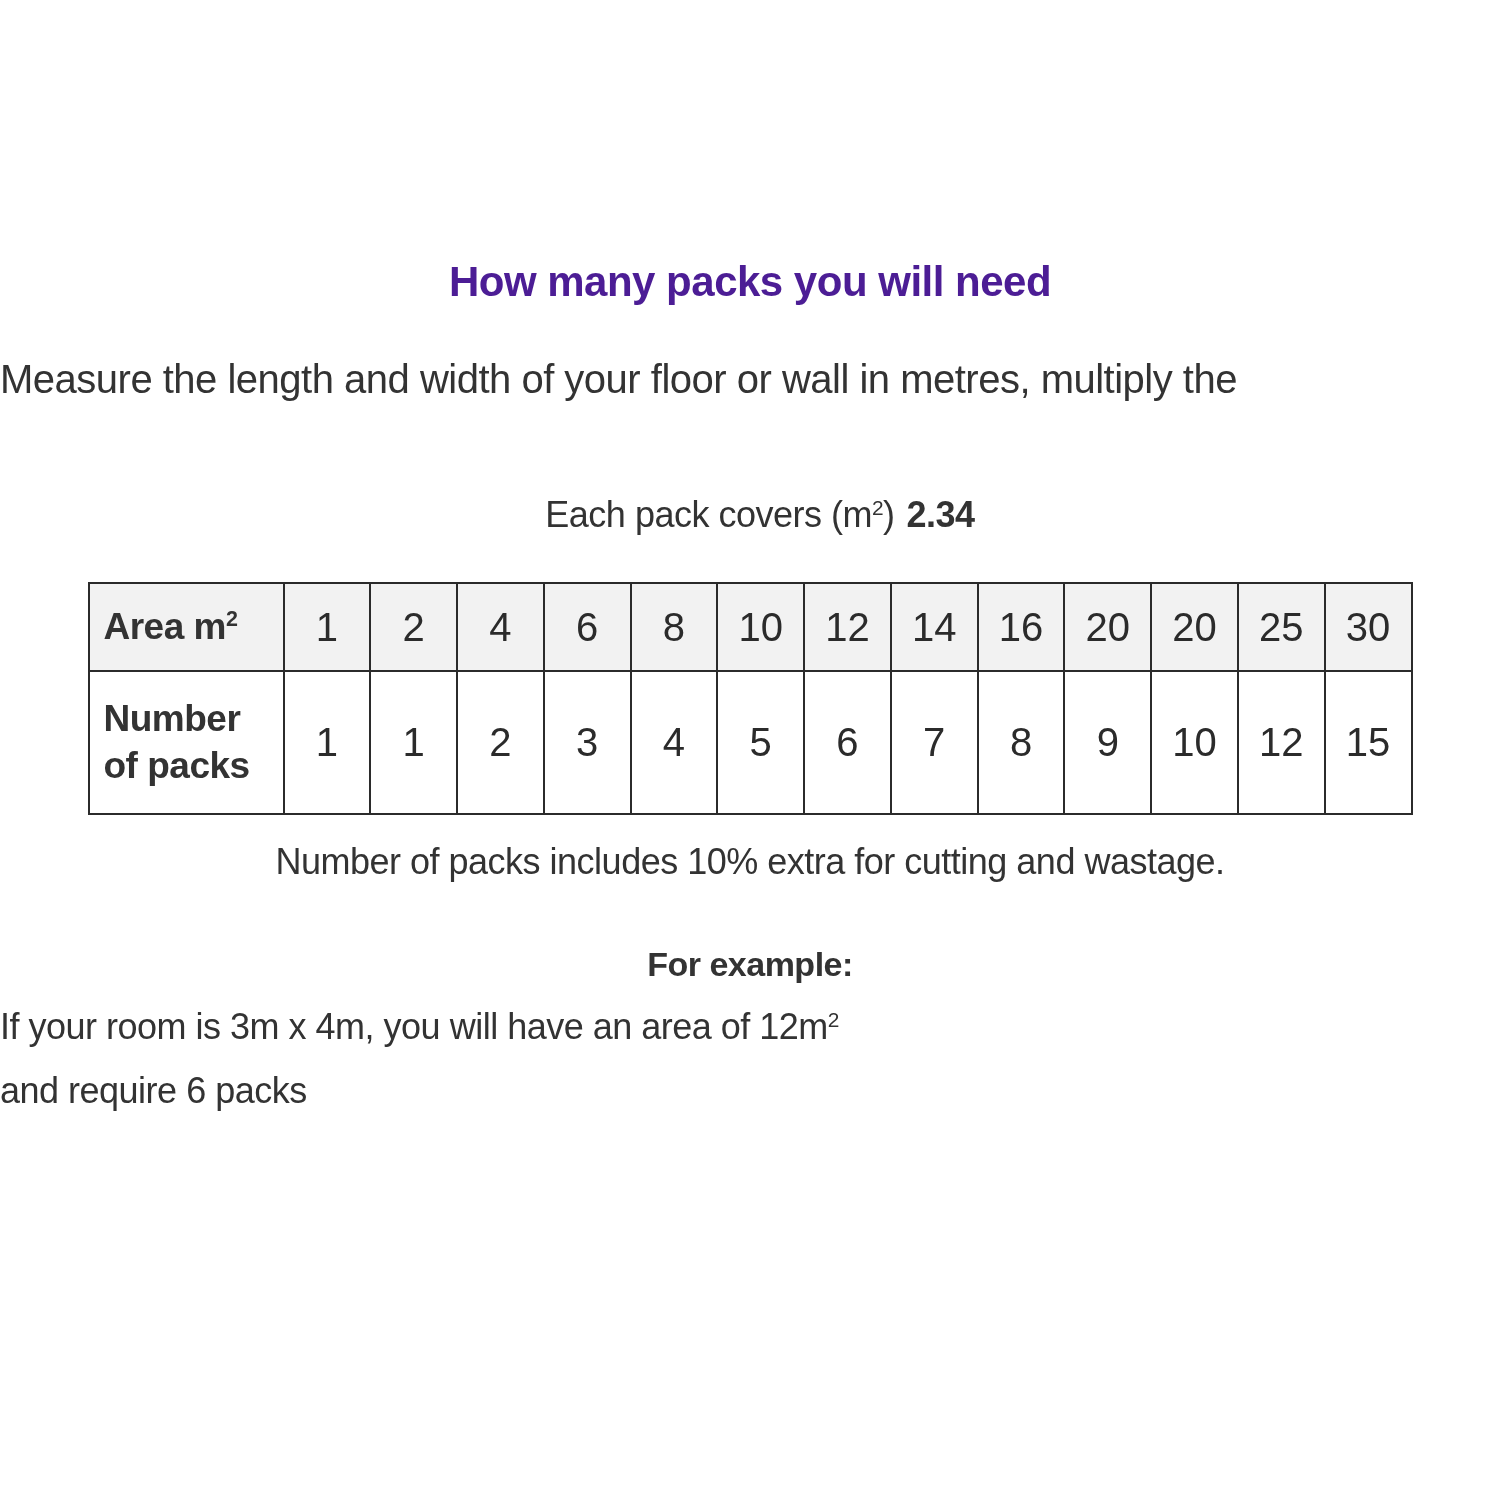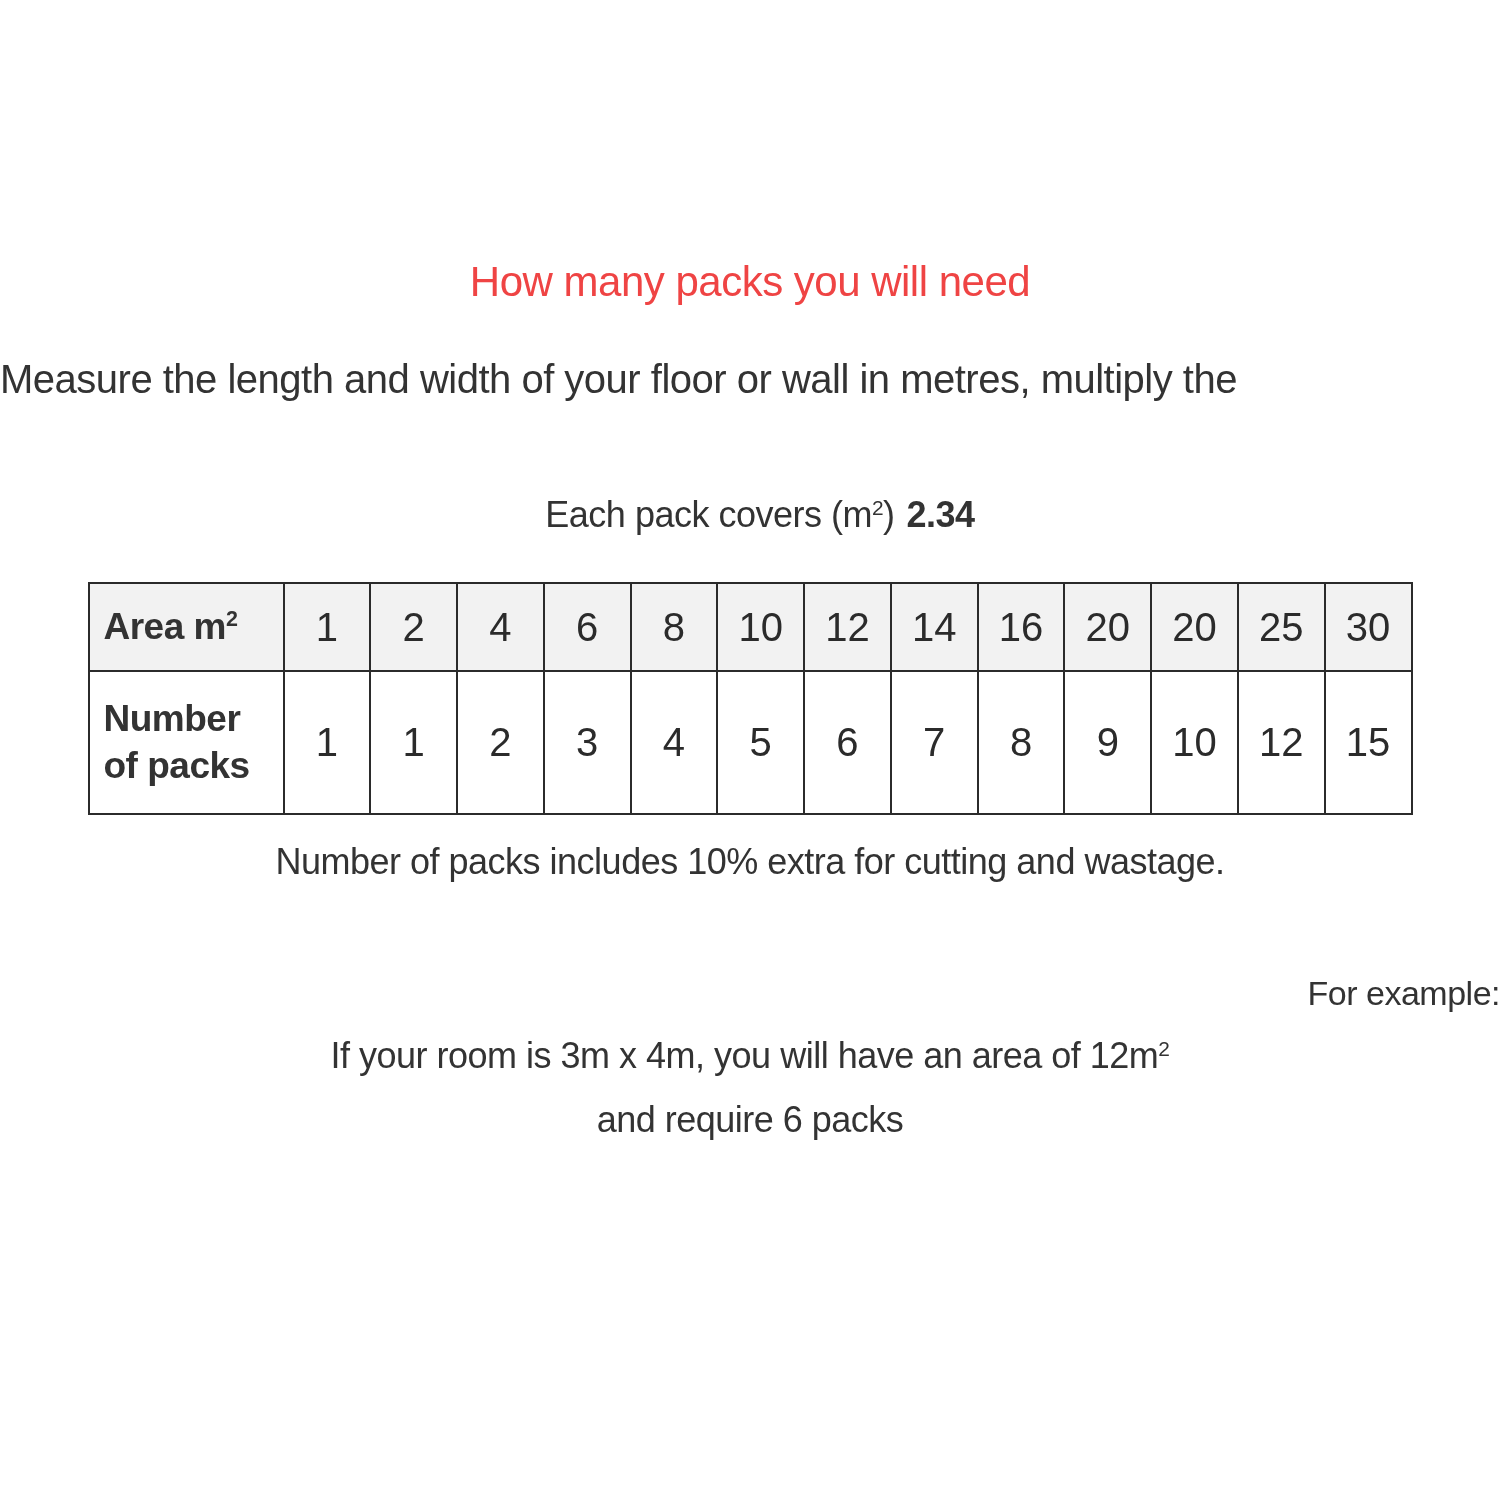--- a/index.html
+++ b/index.html
@@ -13,23 +13,23 @@
   }
   .page {
     width: 1500px;
     height: 1500px;
     padding-top: 258px;
     background: #ffffff;
   }
   .title {
     text-align: center;
     font-size: 42px;
-    font-weight: 400;
+    font-weight: 700;
     letter-spacing: -0.5px;
-    color: #ef4444;
+    color: #4c1d95;
   }
   .intro {
     margin-top: 44px;
     text-align: left;
     font-size: 40px;
     line-height: 58px;
     letter-spacing: -0.5px;
   }
   .intro .line { display: block; white-space: nowrap; }
   .coverage {
@@ -84,29 +84,29 @@
     color: #2b2b2b;
   }
   .note {
     margin-top: 26px;
     text-align: center;
     font-size: 36px;
     letter-spacing: -0.5px;
     white-space: nowrap;
   }
   .example-heading {
-    margin-top: 91px;
-    text-align: right;
+    margin-top: 62px;
+    text-align: center;
     font-size: 34px;
-    font-weight: 400;
+    font-weight: 700;
     letter-spacing: -0.5px;
   }
   .example-line {
     margin-top: 22px;
-    text-align: center;
+    text-align: left;
     font-size: 36px;
     letter-spacing: -0.5px;
     white-space: nowrap;
   }
 </style>
 </head>
 <body>
 
 <div class="page">
 

